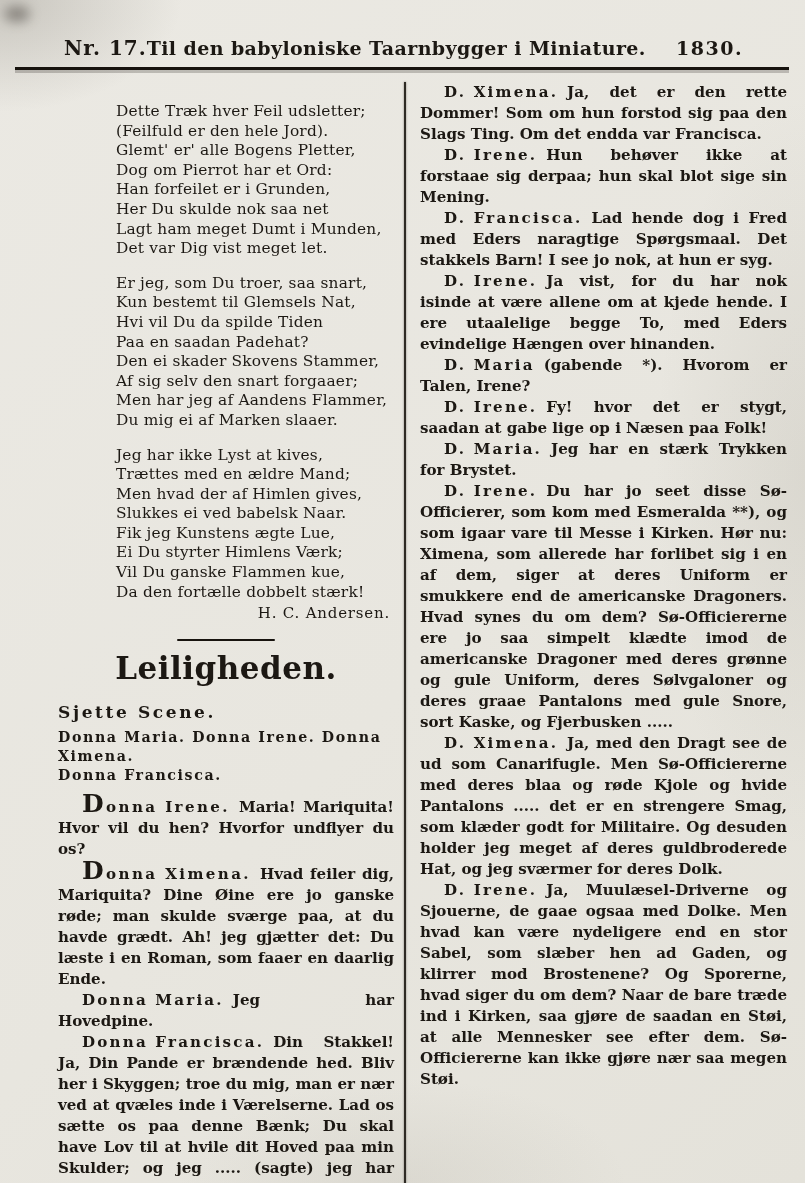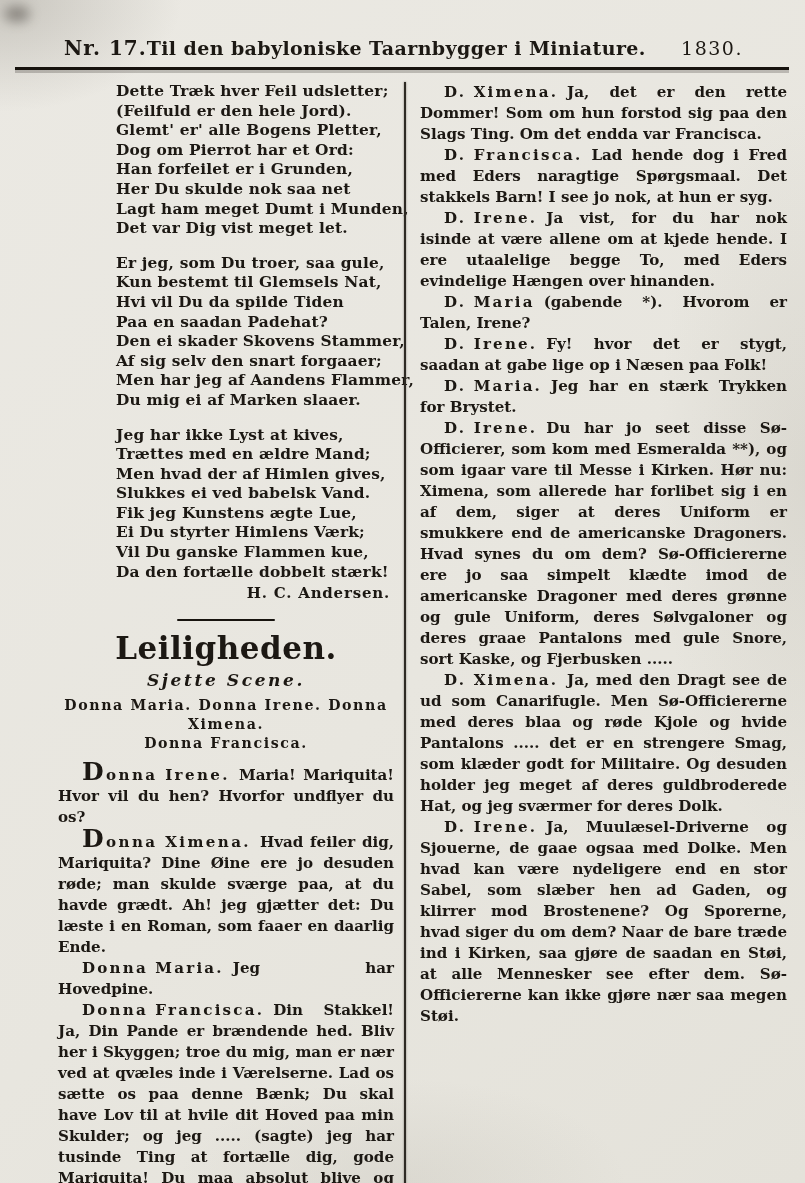--- a/index.html
+++ b/index.html
@@ -14,44 +14,44 @@
       linear-gradient(135deg,#ebe9e3 0%,#e8e6df 55%,#e4e2da 100%);
   }
   .page{position:relative;width:805px;height:1183px;box-sizing:border-box;}
   .smudge{position:absolute;left:4px;top:6px;width:26px;height:16px;background:#55504a;
     border-radius:50%;filter:blur(6px);opacity:.55;}
 
   
   .header{display:flex;align-items:baseline;padding:36px 62px 0 64px;}
   .issue{font-size:20px;font-weight:bold;letter-spacing:1px;}
   .title{flex:1;text-align:left;font-size:19px;font-weight:bold;letter-spacing:.4px;}
-  .year{font-size:19px;font-weight:normal;letter-spacing:1.5px;}
+  .year{font-size:19px;font-weight:bold;letter-spacing:1.5px;}
   .rule{height:3px;background:#17130e;margin:7px 16px 0 15px;
     box-shadow:0 3px 0 rgba(23,19,14,.22);}
 
   
   .columns{display:flex;align-items:stretch;margin:10px 16px 0 58px;}
   .col{box-sizing:border-box;}
   .col.left{width:346px;padding:2px 10px 0 0;}
   .divider{width:2px;background:#2e2a24;margin:2px 2px 8px 0;box-shadow:0 0 2px rgba(46,42,36,.6);}
   .col.right{flex:1;padding:2px 2px 0 12px;}
 
   
-  .poem{padding-left:58px;font-size:15.4px;font-weight:bold;line-height:19.6px;letter-spacing:.2px;}
+  .poem{padding-left:58px;font-size:15.4px;font-weight:normal;line-height:19.6px;letter-spacing:.2px;margin-top:20px;}
   .stanza{margin:0 0 15px 0;}
   .pline{white-space:nowrap;}
   .signature{text-align:right;padding-right:4px;margin-top:2px;font-size:15px;letter-spacing:.8px;}
 
   .sep{width:98px;height:2.5px;background:#17130e;margin:13px auto 9px auto;border-radius:1px;}
 
   .section-title{text-align:center;font-size:31px;font-weight:bold;margin:0;letter-spacing:.5px;}
   .roman{text-align:center;font-family:"Liberation Serif", serif;font-weight:bold;
     font-size:16.5px;margin-top:3px;letter-spacing:1px;}
-  .scene{text-align:center;font-size:17px;font-weight:bold;letter-spacing:2.6px;margin-top:4px;font-style:italic;}
-  .cast{text-align:center;font-size:14.2px;font-weight:bold;letter-spacing:1.6px;line-height:19px;}
+  .scene{font-size:17px;font-weight:bold;letter-spacing:2.6px;margin-top:16px;}
+  .cast{font-size:14.2px;font-weight:bold;letter-spacing:1.6px;line-height:19px;}
   .cast.c1{margin-top:6px;}
 
   
   .dlg{font-size:15.1px;font-weight:bold;line-height:21px;text-align:justify;
     margin:0;text-indent:24px;}
   .col.left .dlg:first-of-type{margin-top:8px;}
   .speaker{display:inline-block;letter-spacing:2.2px;margin-right:9px;text-indent:0;}
   .dlg.cap .speaker{letter-spacing:2.4px;}
   .dlg.cap .speaker::first-letter{font-size:25px;}
 </style>
@@ -76,60 +76,61 @@
           <div class="pline">Dette Træk hver Feil udsletter;</div>
           <div class="pline">(Feilfuld er den hele Jord).</div>
           <div class="pline">Glemt' er' alle Bogens Pletter,</div>
           <div class="pline">Dog om Pierrot har et Ord:</div>
           <div class="pline">Han forfeilet er i Grunden,</div>
           <div class="pline">Her Du skulde nok saa net</div>
           <div class="pline">Lagt ham meget Dumt i Munden,</div>
           <div class="pline">Det var Dig vist meget let.</div>
         </div>
         <div class="stanza">
-          <div class="pline">Er jeg, som Du troer, saa gule,</div>
+          <div class="pline">Er jeg, som Du troer, saa snart,</div>
           <div class="pline">Kun bestemt til Glemsels Nat,</div>
           <div class="pline">Hvi vil Du da spilde Tiden</div>
           <div class="pline">Paa en saadan Padehat?</div>
           <div class="pline">Den ei skader Skovens Stammer,</div>
           <div class="pline">Af sig selv den snart forgaaer;</div>
           <div class="pline">Men har jeg af Aandens Flammer,</div>
           <div class="pline">Du mig ei af Marken slaaer.</div>
         </div>
         <div class="stanza">
           <div class="pline">Jeg har ikke Lyst at kives,</div>
           <div class="pline">Trættes med en ældre Mand;</div>
           <div class="pline">Men hvad der af Himlen gives,</div>
-          <div class="pline">Slukkes ei ved babelsk Vand.</div>
+          <div class="pline">Slukkes ei ved babelsk Naar.</div>
           <div class="pline">Fik jeg Kunstens ægte Lue,</div>
           <div class="pline">Ei Du styrter Himlens Værk;</div>
           <div class="pline">Vil Du ganske Flammen kue,</div>
           <div class="pline">Da den fortælle dobbelt stærk!</div>
           <div class="signature">H. C. Andersen.</div>
         </div>
       </div>
 
       <div class="sep"></div>
 
       <h1 class="section-title">Leiligheden.</h1>
       <div class="scene">Sjette Scene.</div>
       <div class="cast c1">Donna Maria.  Donna Irene.  Donna Ximena.</div>
       <div class="cast">Donna Francisca.</div>
 
       <p class="dlg cap"><span class="speaker">Donna Irene.</span><span>Maria! Mariquita! Hvor vil du hen? Hvorfor undflyer du os?</span></p>
-      <p class="dlg cap"><span class="speaker">Donna Ximena.</span><span>Hvad feiler dig, Mariquita? Dine Øine ere jo desuden røde; man skulde sværge paa, at du havde grædt. Ah! jeg gjætter det: Du læste i en Roman, som faaer en daarlig Ende.</span></p>
+      <p class="dlg cap"><span class="speaker">Donna Ximena.</span><span>Hvad feiler dig, Mariquita? Dine Øine ere jo ganske røde; man skulde sværge paa, at du havde grædt. Ah! jeg gjætter det: Du læste i en Roman, som faaer en daarlig Ende.</span></p>
       <p class="dlg"><span class="speaker">Donna Maria.</span><span>Jeg har Hovedpine.</span></p>
       <p class="dlg"><span class="speaker">Donna Francisca.</span><span>Din Stakkel! Ja, Din Pande er brændende hed. Bliv her i Skyggen; troe du mig, man er nær ved at qvæles inde i Værelserne. Lad os sætte os paa denne Bænk; Du skal have Lov til at hvile dit Hoved paa min Skulder; og jeg ..... (sagte) jeg har tusinde Ting at fortælle dig, gode Mariquita! Du maa absolut blive og høre det.</span></p>
 
     </div>
 
     <div class="divider"></div>
 
     <div class="col right">
       <p class="dlg"><span class="speaker">D. Ximena.</span><span>Ja, det er den rette Dommer! Som om hun forstod sig paa den Slags Ting. Om det endda var Francisca.</span></p>
+      <p class="dlg"><span class="speaker">D. Irene.</span><span>Hun behøver ikke at forstaae sig derpaa; hun skal blot sige sin Mening.</span></p>
       <p class="dlg"><span class="speaker">D. Francisca.</span><span>Lad hende dog i Fred med Eders naragtige Spørgsmaal. Det stakkels Barn! I see jo nok, at hun er syg.</span></p>
       <p class="dlg"><span class="speaker">D. Irene.</span><span>Ja vist, for du har nok isinde at være allene om at kjede hende. I ere utaalelige begge To, med Eders evindelige Hængen over hinanden.</span></p>
       <p class="dlg"><span class="speaker">D. Maria</span><span>(gabende *). Hvorom er Talen, Irene?</span></p>
       <p class="dlg"><span class="speaker">D. Irene.</span><span>Fy! hvor det er stygt, saadan at gabe lige op i Næsen paa Folk!</span></p>
       <p class="dlg"><span class="speaker">D. Maria.</span><span>Jeg har en stærk Trykken for Brystet.</span></p>
       <p class="dlg"><span class="speaker">D. Irene.</span><span>Du har jo seet disse Sø-Officierer, som kom med Esmeralda **), og som igaar vare til Messe i Kirken. Hør nu: Ximena, som allerede har forlibet sig i en af dem, siger at deres Uniform er smukkere end de americanske Dragoners. Hvad synes du om dem? Sø-Officiererne ere jo saa simpelt klædte imod de americanske Dragoner med deres grønne og gule Uniform, deres Sølvgaloner og deres graae Pantalons med gule Snore, sort Kaske, og Fjerbusken .....</span></p>
       <p class="dlg"><span class="speaker">D. Ximena.</span><span>Ja, med den Dragt see de ud som Canarifugle. Men Sø-Officiererne med deres blaa og røde Kjole og hvide Pantalons ..... det er en strengere Smag, som klæder godt for Militaire. Og desuden holder jeg meget af deres guldbroderede Hat, og jeg sværmer for deres Dolk.</span></p>
       <p class="dlg"><span class="speaker">D. Irene.</span><span>Ja, Muulæsel-Driverne og Sjouerne, de gaae ogsaa med Dolke. Men hvad kan være nydeligere end en stor Sabel, som slæber hen ad Gaden, og klirrer mod Brostenene? Og Sporerne, hvad siger du om dem? Naar de bare træde ind i Kirken, saa gjøre de saadan en Støi, at alle Mennesker see efter dem. Sø-Officiererne kan ikke gjøre nær saa megen Støi.</span></p>
 
     </div>

